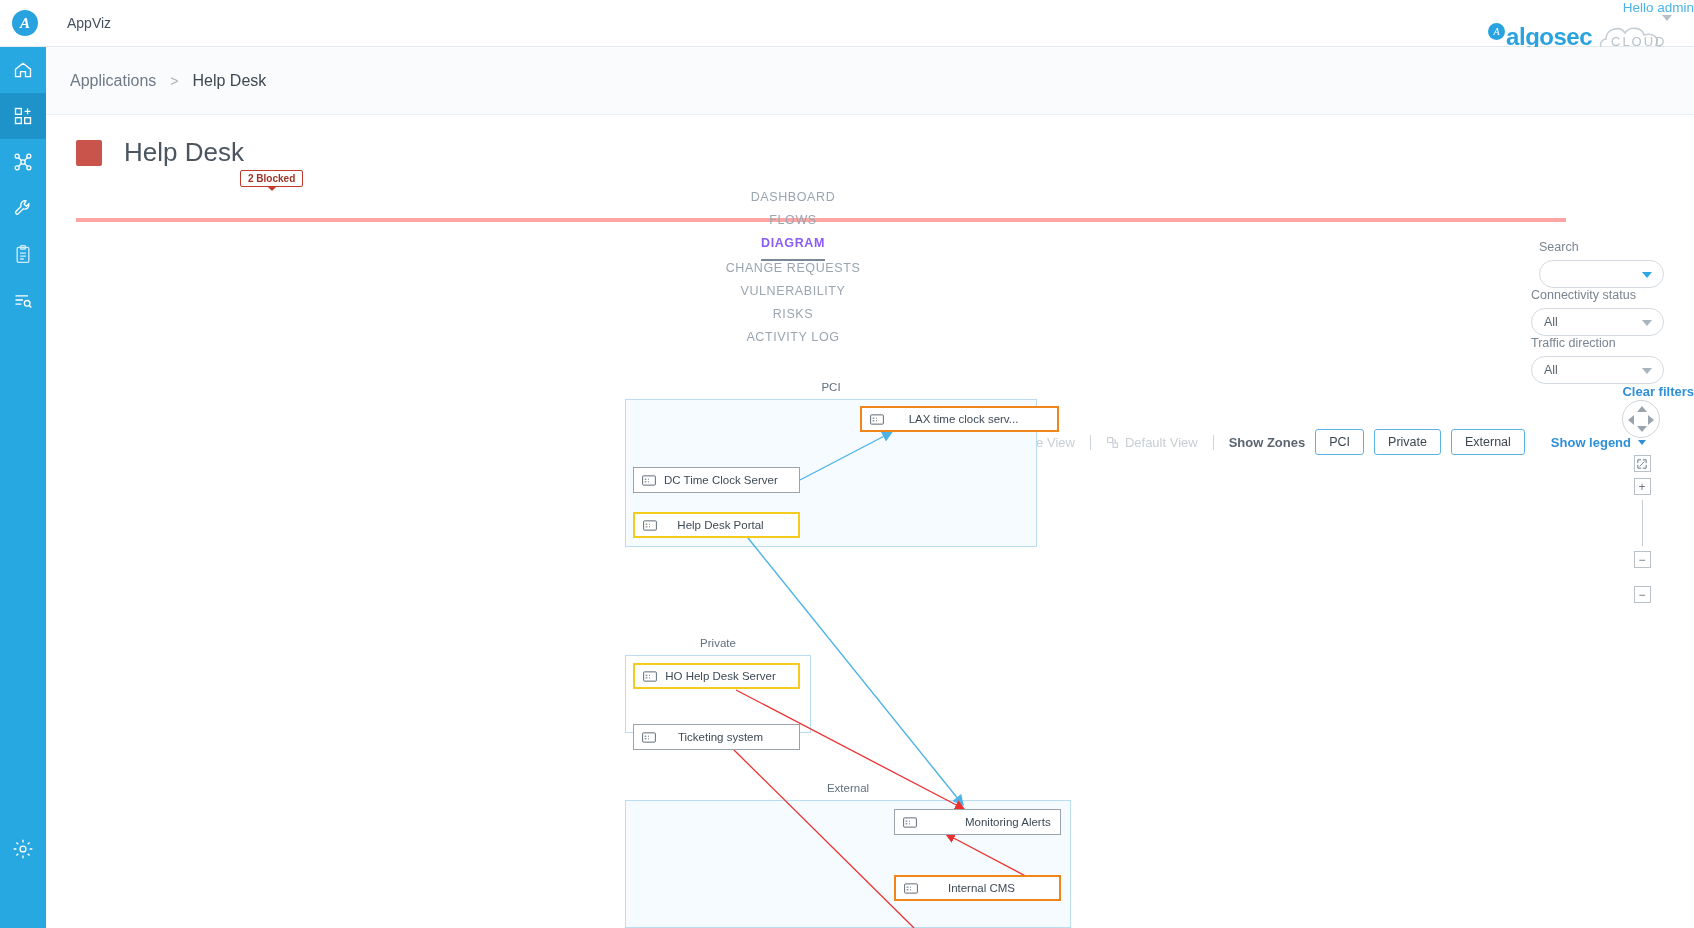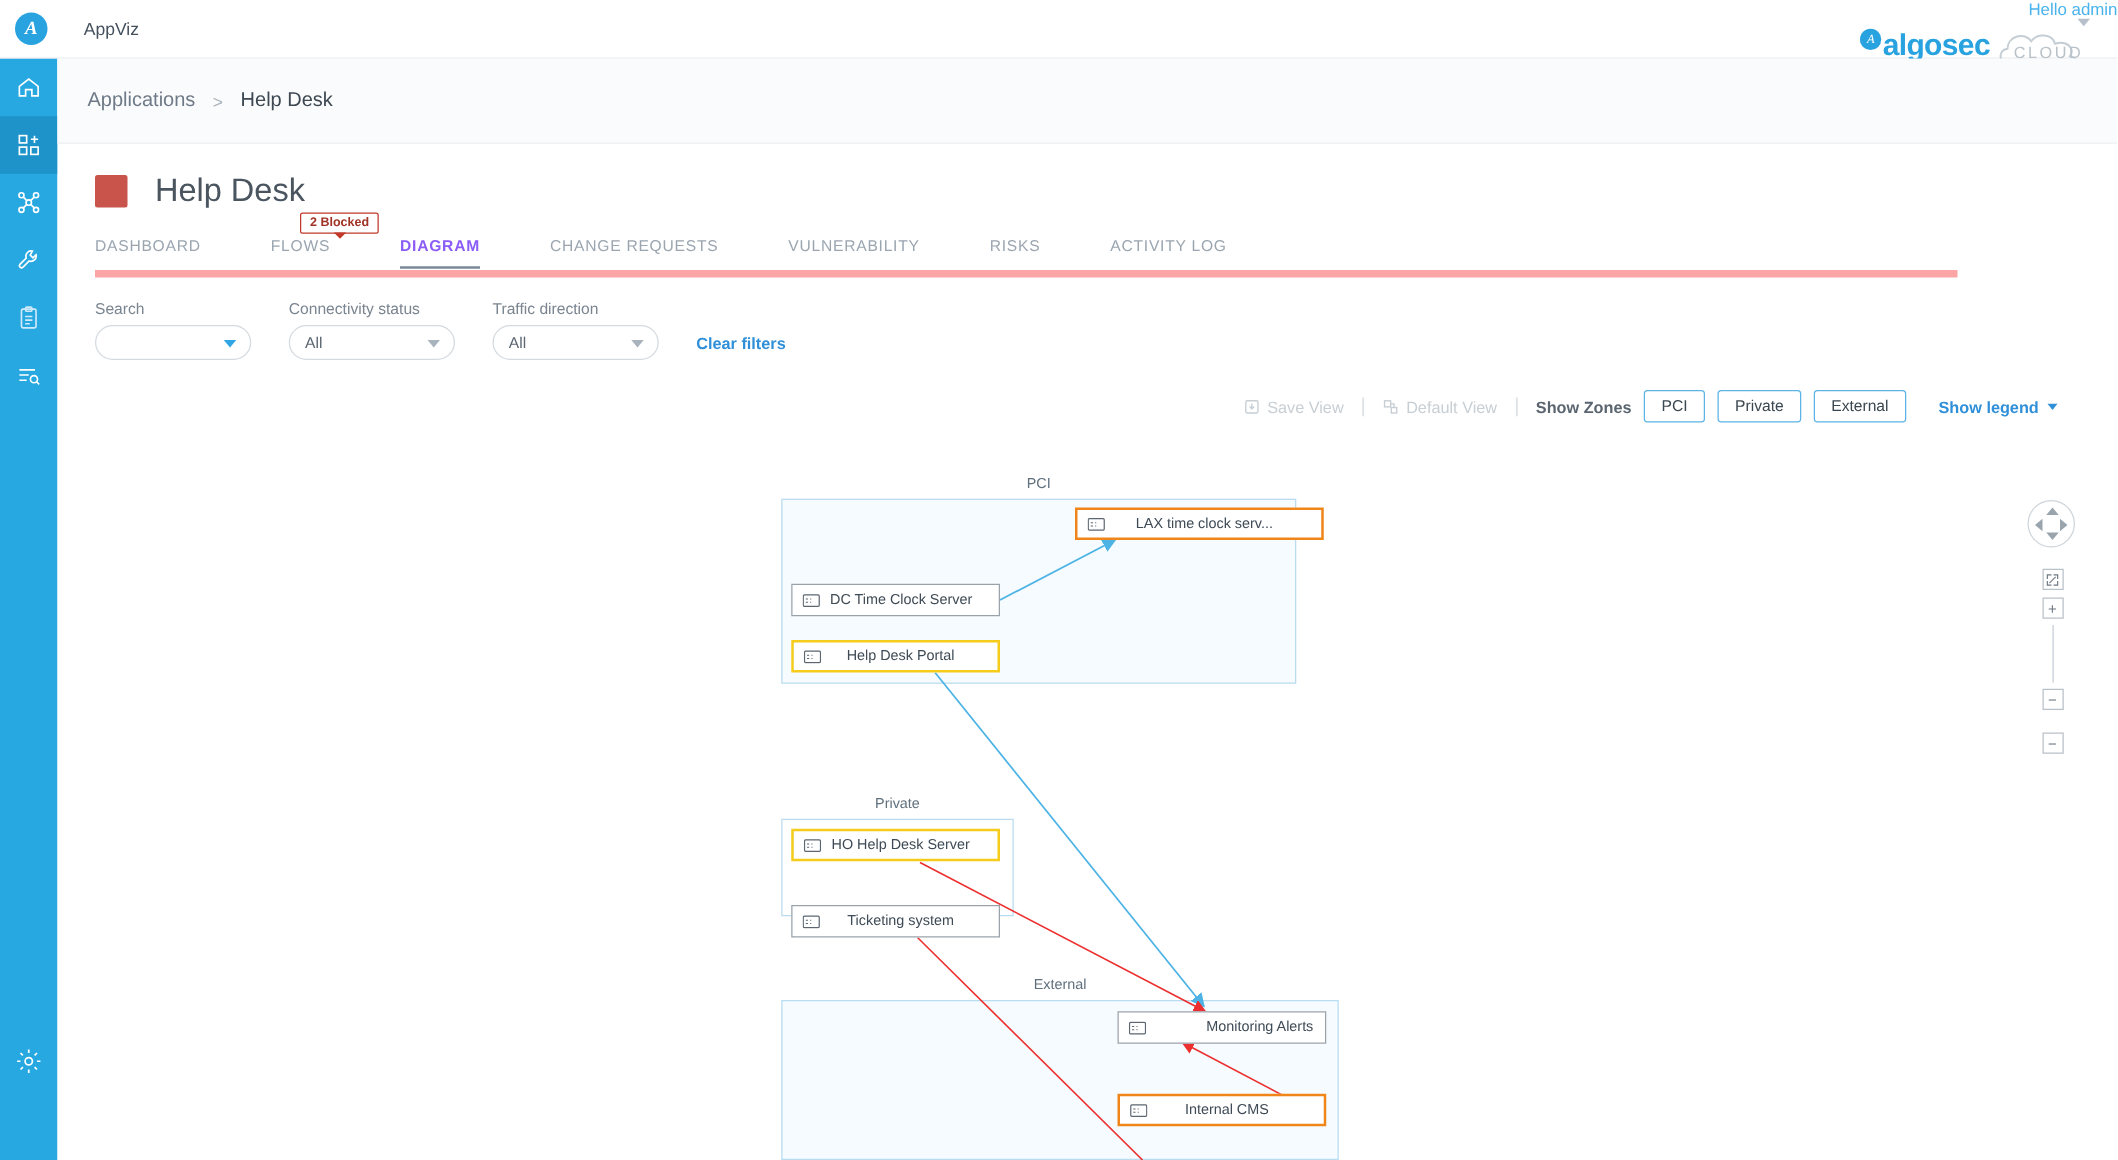--- a/index.html
+++ b/index.html
@@ -77,41 +77,41 @@
   .crumb-link { font-size: 16px; color: #6e7a87; }
   .crumb-sep { margin: 0 14px; color: #a8b2bb; font-size: 14px; }
   .crumb-current { font-size: 16px; color: #3d4852; }
 
   .page-head { padding: 22px 0 0 30px; display: flex; align-items: center; }
   .app-color-chip { width: 26px; height: 26px; background: #c8544b; border-radius: 2px; }
   .page-title { margin-left: 22px; font-size: 26px; color: #4a5560; font-weight: normal; }
 
   
   .tabs-wrap { position: relative; margin-top: 22px; padding-left: 30px; }
-  .tabs { display: flex; align-items: flex-start; border-bottom: 6px solid #fca5a5;
-          width: 1490px; height: 32px; }
+  .tabs { display: flex; align-items: center; border-bottom: 4px solid #fca5a5;
+          width: 1490px; height: 32px; flex-direction: column; }
   .tab {
     font-size: 12.5px; color: #9aa5b0; letter-spacing: 0.6px; padding-bottom: 9px;
     margin-right: 56px; position: relative; white-space: nowrap;
   }
   .tab.active { color: #8b5cf6; font-weight: bold; border-bottom: 2px solid #7b8895; }
   .blocked-badge {
     position: absolute; left: 194px; top: -20px;
     border: 1px solid #c0392b; color: #a03226; background: #fff;
     font-size: 10px; font-weight: bold; padding: 2px 7px 2px 7px; border-radius: 2px;
     white-space: nowrap;
   }
   .blocked-badge::after {
     content: ""; position: absolute; left: 50%; margin-left: -5px; bottom: -5px;
     width: 0; height: 0; border-left: 5px solid transparent;
     border-right: 5px solid transparent; border-top: 5px solid #c0392b;
   }
 
   
-  .filters { display: flex; align-items: flex-end; padding: 18px 0 0 30px; }
+  .filters { display: flex; align-items: flex-end; padding: 18px 0 0 30px; flex-direction: column; }
   .filter-group { margin-right: 30px; }
   .filter-label { font-size: 12.5px; color: #7a8590; margin-bottom: 6px; display: block; }
   .select-box {
     position: relative; width: 125px; height: 28px;
     border: 1px solid #d4dae0; border-radius: 14px; background: #fff;
     display: flex; align-items: center; padding: 0 26px 0 12px;
     font-size: 12.5px; color: #5a6570;
   }
   .select-box.wide { width: 133px; }
   .sel-caret {

